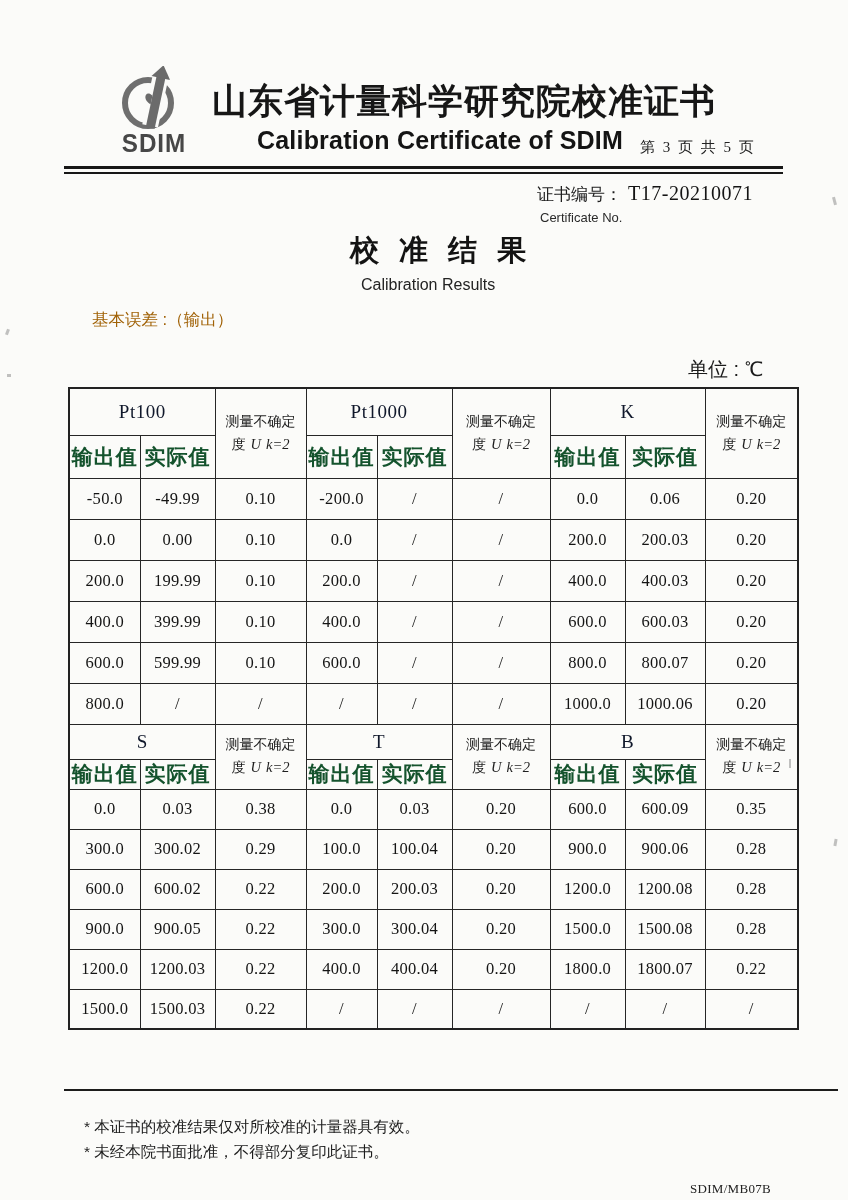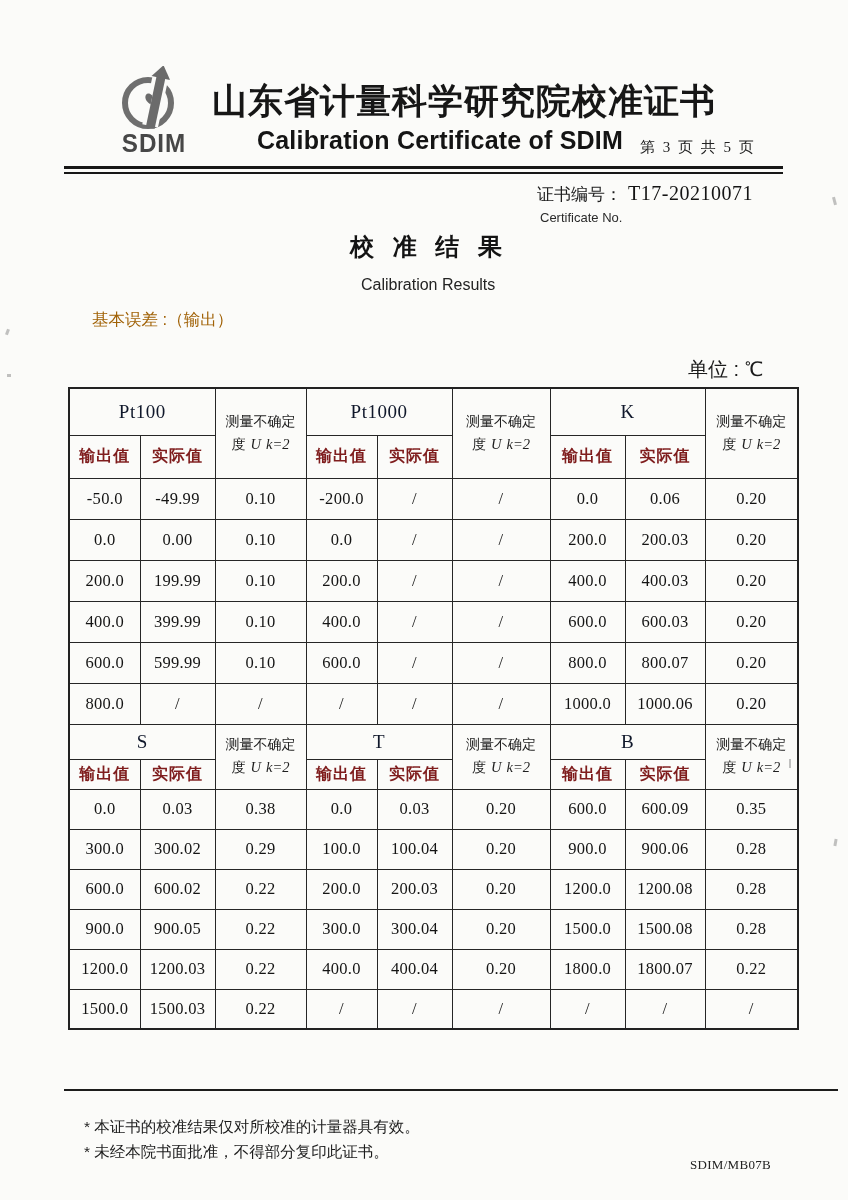--- a/index.html
+++ b/index.html
@@ -50,21 +50,21 @@
   .cert-no .lbl { font-size:17px; color:#1c1c1c; }
   .cert-no .val {
     font-family:"Liberation Serif", serif;
     font-size:20px; letter-spacing:.5px; margin-left:6px; color:#141414;
   }
   .cert-en { left:540px; top:210px; font-size:13px; color:#2a2a2a; }
 
   
   .section-title {
     left:350px; top:231px;
-    font-size:24px; font-weight:700; letter-spacing:6px; color:#131313;
+    font-size:29px; font-weight:700; letter-spacing:6px; color:#131313;
     white-space:nowrap;
   }
   .section-sub { left:361px; top:276px; font-size:16px; color:#232323; white-space:nowrap; }
   .basic-error { left:92px; top:309px; font-size:16.5px; color:#a16207; white-space:nowrap; }
   .unit { left:688px; top:356px; font-size:20px; color:#1b1b1b; white-space:nowrap; }
 
   
   table.cal {
     position:absolute; left:68px; top:387px; width:729px;
     border-collapse:collapse; table-layout:fixed;
@@ -78,36 +78,36 @@
   tr.group-row.band0 { height:47px; }
   tr.sub-row.band0   { height:43px; }
   tr.data-row.band0  { height:41px;margin-top:32px; }
   tr.group-row.band1 { height:35px; }
   tr.sub-row.band1   { height:30px; }
   tr.data-row.band1  { height:40px; }
   td.group-cell {
     font-family:"Liberation Serif", serif;
     font-size:19px; letter-spacing:.5px; color:#0f172a;
   }
-  td.sub-cell { font-size:16px; font-weight:700; color:#7f1d1d; letter-spacing:1px; }
+  td.sub-cell { font-size:21px; font-weight:700; color:#14532d; letter-spacing:1px; }
   td.unc-cell { font-size:14px; line-height:1.55; color:#1e1e1e; }
   td.unc-cell i {
     font-family:"Liberation Serif", serif;
     font-style:italic; margin-left:5px; font-size:14.5px;
   }
   td.val-cell {
     font-family:"Liberation Serif", serif;
     font-size:16.5px; color:#141414; letter-spacing:.3px;
   }
 
   
   .bottom-rule { left:64px; top:1089px; width:774px; border-top:2.5px solid #1c1c1c; }
   .footnotes { left:84px; top:1114px; font-size:15.5px; line-height:25px; color:#1c1c1c; }
   .form-code {
-    left:690px; top:1157px;
+    left:690px; top:1181px;
     font-family:"Liberation Serif", serif;
     font-size:13px; color:#222; letter-spacing:.3px;text-align:center;
   }
 
   
   .speck { position:absolute; background:#909090; opacity:.55; }
   .sp1 { left:6px;  top:329px; width:3px; height:6px; transform:rotate(20deg); }
   .sp2 { left:7px;  top:374px; width:4px; height:3px; }
   .sp3 { left:833px; top:197px; width:3px; height:8px; transform:rotate(-15deg); }
   .sp4 { left:789px; top:759px; width:2px; height:9px; }

